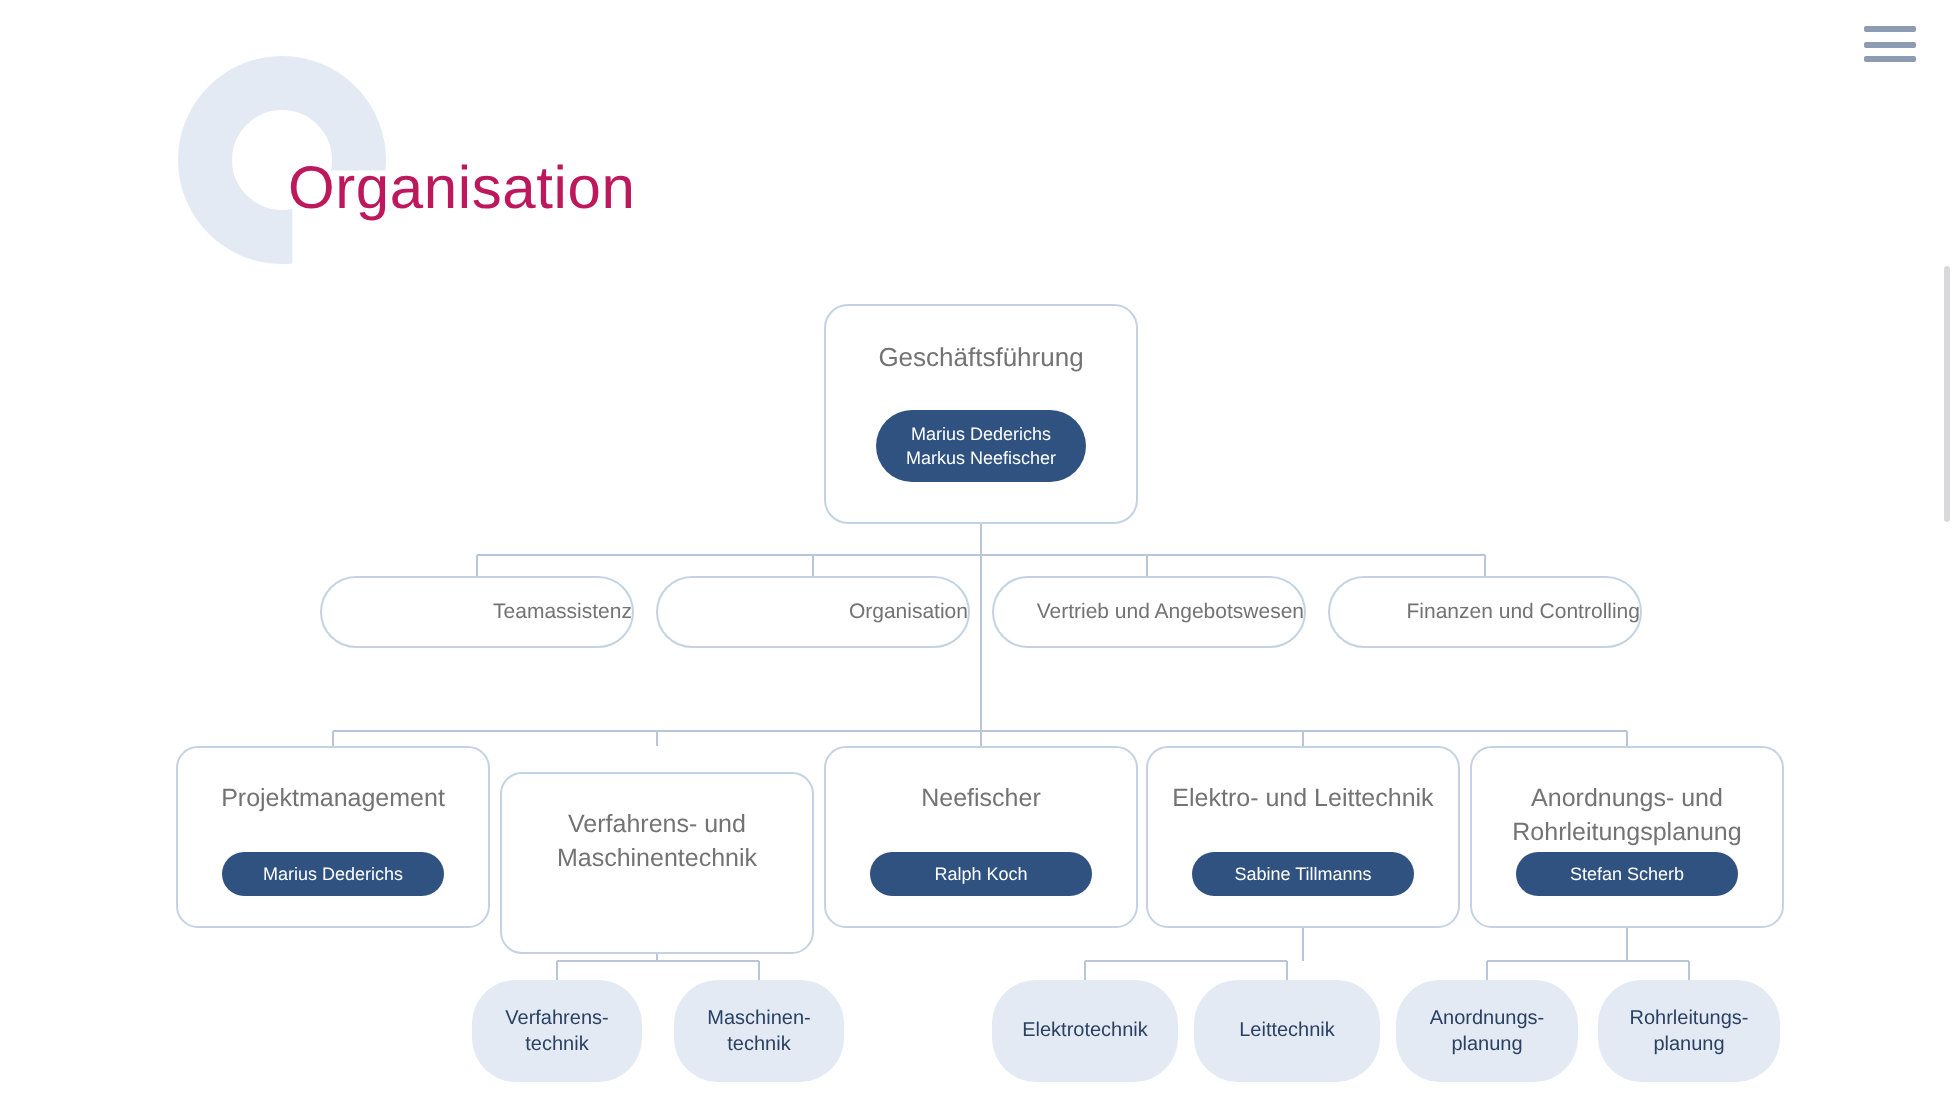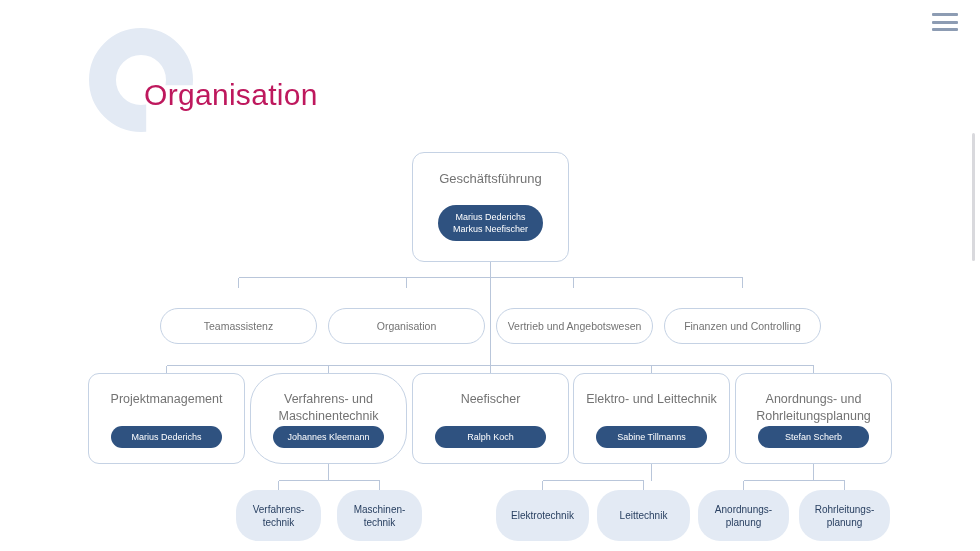--- a/index.html
+++ b/index.html
@@ -111,23 +111,22 @@
     flex-direction: column;
     align-items: center;
     justify-content: center;
     box-sizing: border-box;
   }
 
   
   .node.staff {
     border-radius: 999px;
     align-items: center;
-    justify-content: center;
+    justify-content: flex-end;
     flex-direction: row;
-    margin-top: 20px;
   }
   .node.staff .node-title {
     font-size: 10.5px;
     line-height: 13px;
   }
 
   
   .node.dept {
     border-radius: 11px;
     padding-top: 17px;
@@ -253,25 +252,22 @@
       <div class="node-title">Finanzen und Controlling</div>
     </div>
 
     <div class="node dept" style="left:88px; top:373px; width:157px; height:91px;">
       <div class="node-title">Projektmanagement</div>
       <div class="pill">
         <span>Marius Dederichs</span>
       </div>
     </div>
 
-    <div class="node dept" style="left:250px; top:373px; width:157px; height:91px;border-radius:32px;">
+    <div class="node dept" style="left:250px; top:386px; width:157px; height:91px;">
       <div class="node-title">Verfahrens- und Maschinentechnik</div>
-      <div class="pill">
-        <span>Johannes Kleemann</span>
-      </div>
     </div>
 
     <div class="node dept" style="left:412px; top:373px; width:157px; height:91px;">
       <div class="node-title">Neefischer</div>
       <div class="pill">
         <span>Ralph Koch</span>
       </div>
     </div>
 
     <div class="node dept" style="left:573px; top:373px; width:157px; height:91px;">

